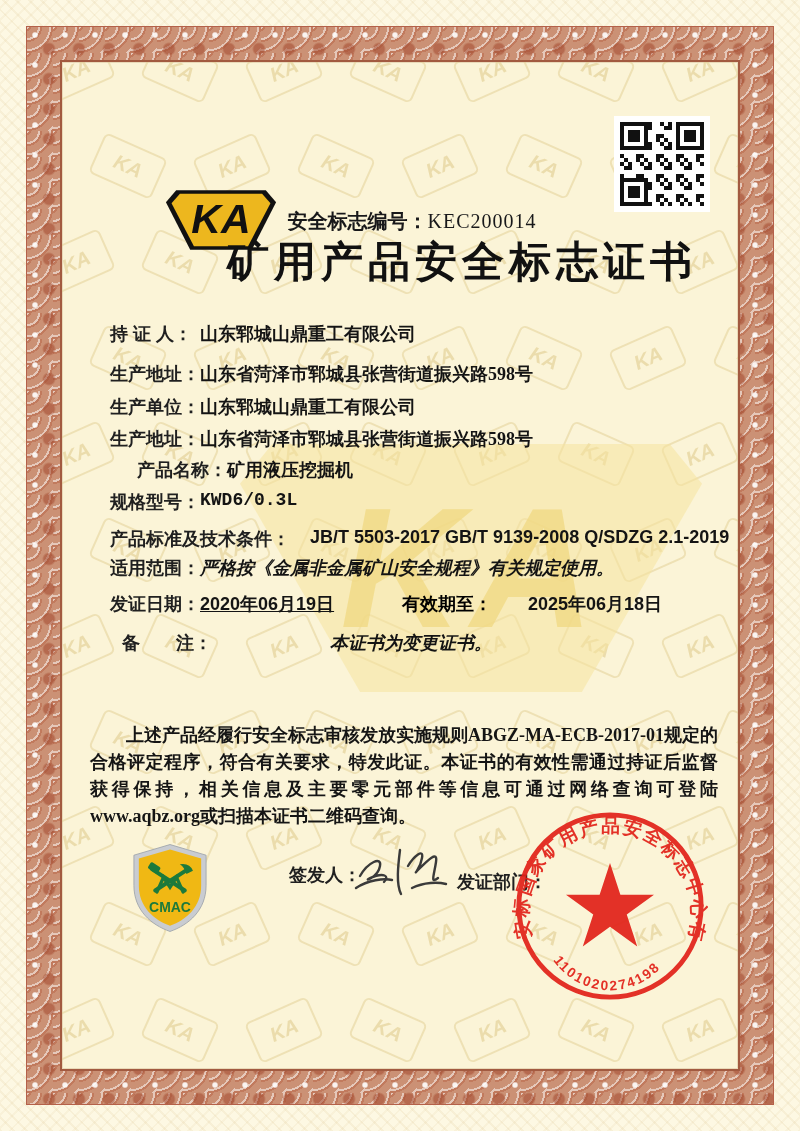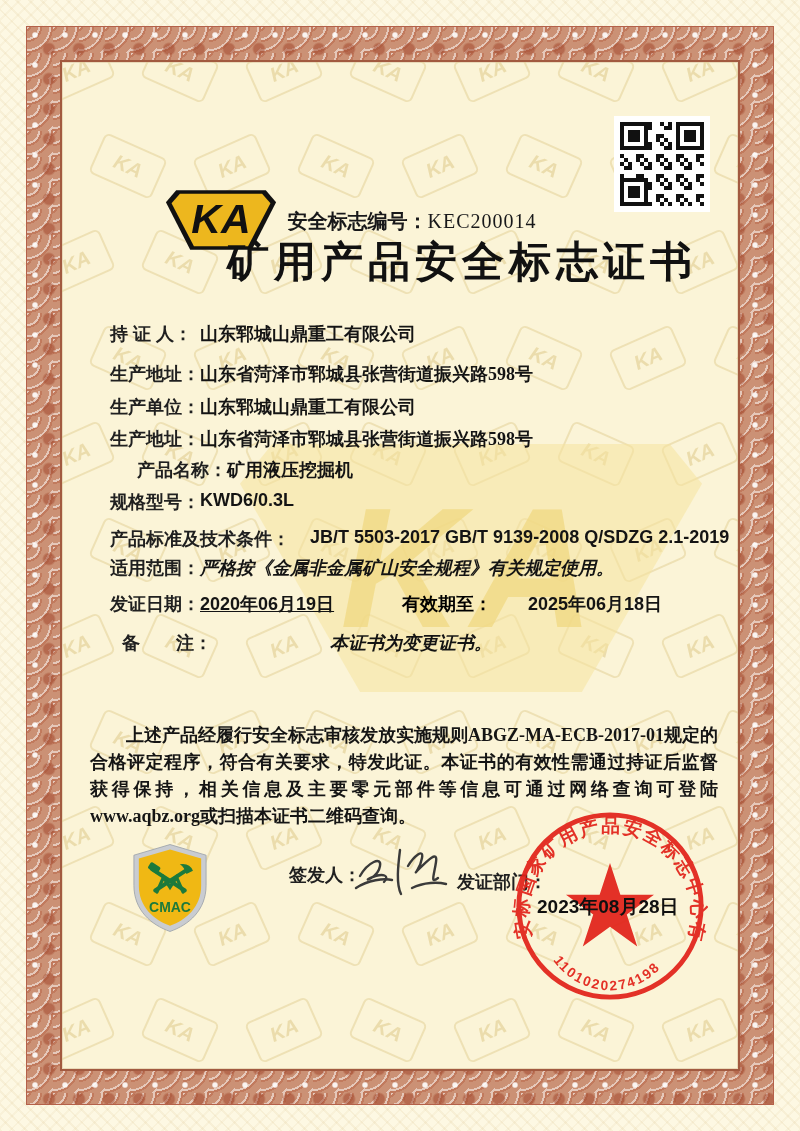--- a/index.html
+++ b/index.html
@@ -664,21 +664,21 @@
     <div class="row" style="top:365px;left:48px;">
       <span class="lbl">生产地址：</span>
       <span class="val">山东省菏泽市郓城县张营街道振兴路598号</span>
     </div>
     <div class="row" style="top:396px;left:31px;margin-left:44px;">
       <span class="lbl">产品名称：</span>
       <span class="val">矿用液压挖掘机</span>
     </div>
     <div class="row" style="top:428px;left:48px;">
       <span class="lbl">规格型号：</span>
-      <span class="val" style="font-family:Liberation Sans, sans-serif;">KWD6/0.3L</span>
+      <span class="val" style="font-family:Liberation Mono, monospace;">KWD6/0.3L</span>
     </div>
     <div class="row std" style="top:465px;left:48px;">
       <span class="lbl">产品标准及技术条件：</span>
       <span class="val" style="font-family:'Liberation Sans',sans-serif;">JB/T 5503-2017 GB/T 9139-2008 Q/SDZG 2.1-2019</span>
     </div>
     <div class="row" style="top:494px;left:48px;">
       <span class="lbl">适用范围：</span>
       <span class="val" style="font-style:italic;">严格按《金属非金属矿山安全规程》有关规定使用。</span>
     </div>
     <div class="row" style="top:530px;left:48px;">
@@ -727,14 +727,13 @@
     <path id="ringA" d="M 20,134 A 84,84 0 1 1 180,134" fill="none"></path>
     <text font-family="Liberation Serif,serif" font-size="19" font-weight="700" fill="#e2231a" letter-spacing="2">
       <textPath href="#ringA" startOffset="2">安标国家矿用产品安全标志中心有限公司</textPath>
     </text>
     <path d="M100 56 L110.6 88.6 L144.9 88.6 L117.1 108.7 L127.8 141.4 L100 121.2 L72.2 141.4 L82.9 108.7 L55.1 88.6 L89.4 88.6 Z" fill="#e2231a"></path>
     <path id="ringB" d="M 40,152 A 70,70 0 0 0 160,152" fill="none"></path>
     <text font-family="Liberation Sans,sans-serif" font-size="14" font-weight="700" fill="#e2231a" letter-spacing="2">
       <textPath href="#ringB" startOffset="4">1101020274198</textPath>
     </text>
   </svg>
-  <div class="stamp-date">2023年08月28日</div>
 </div>
 
 </body></html>

